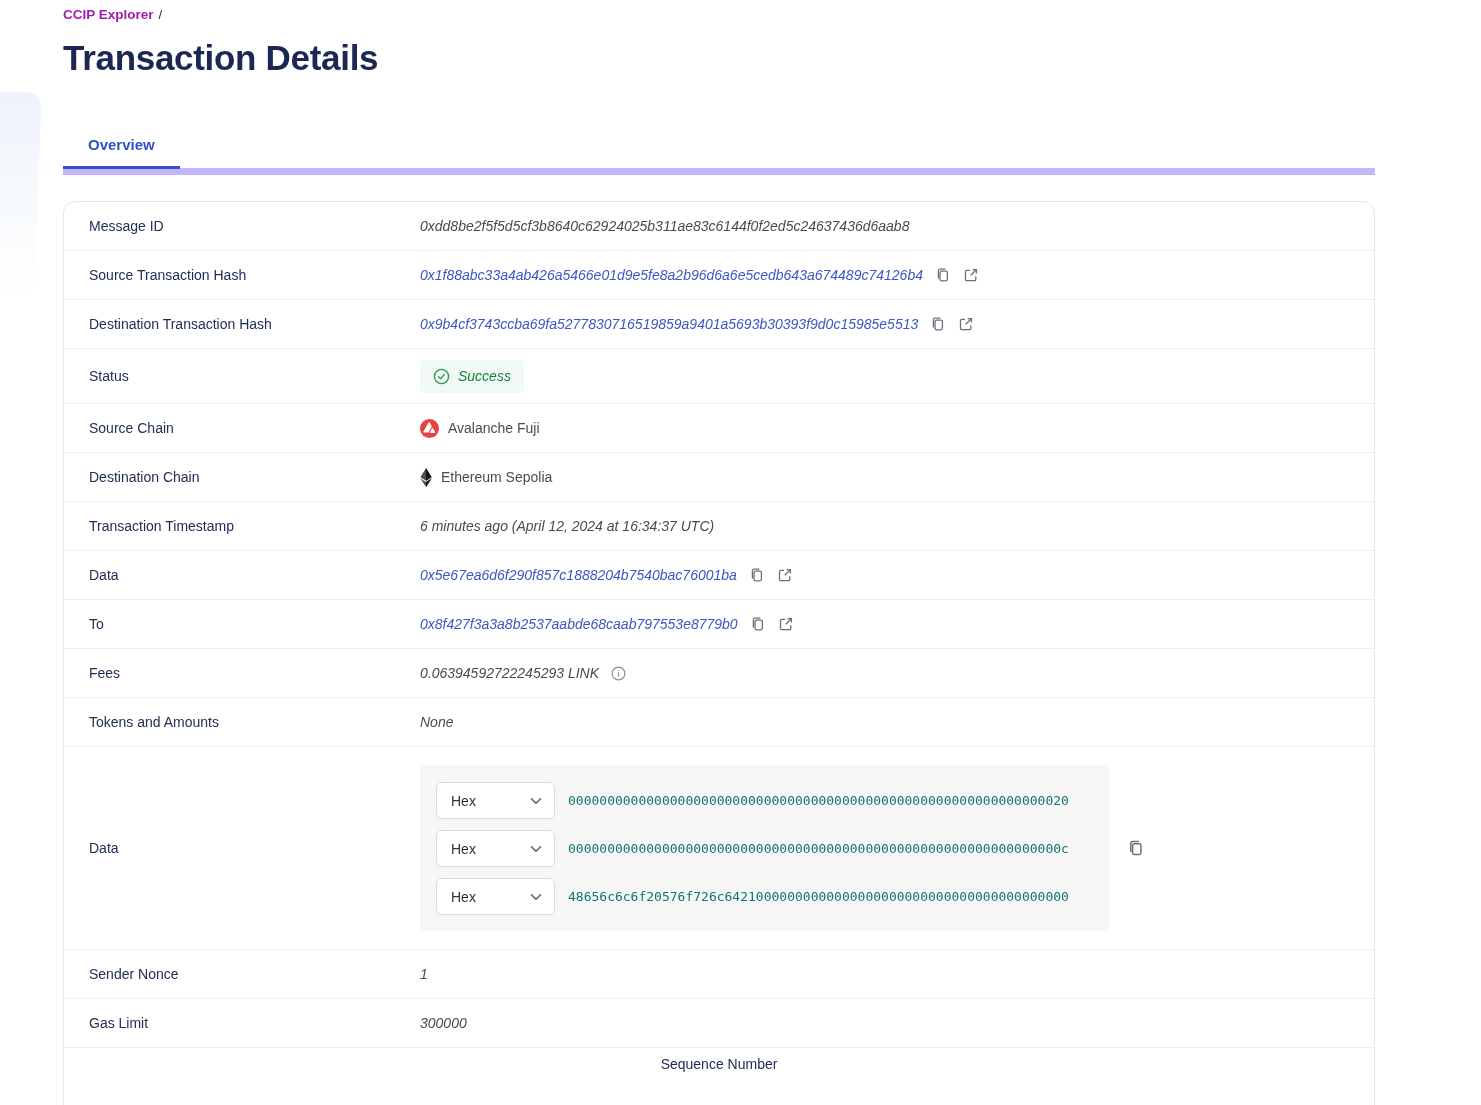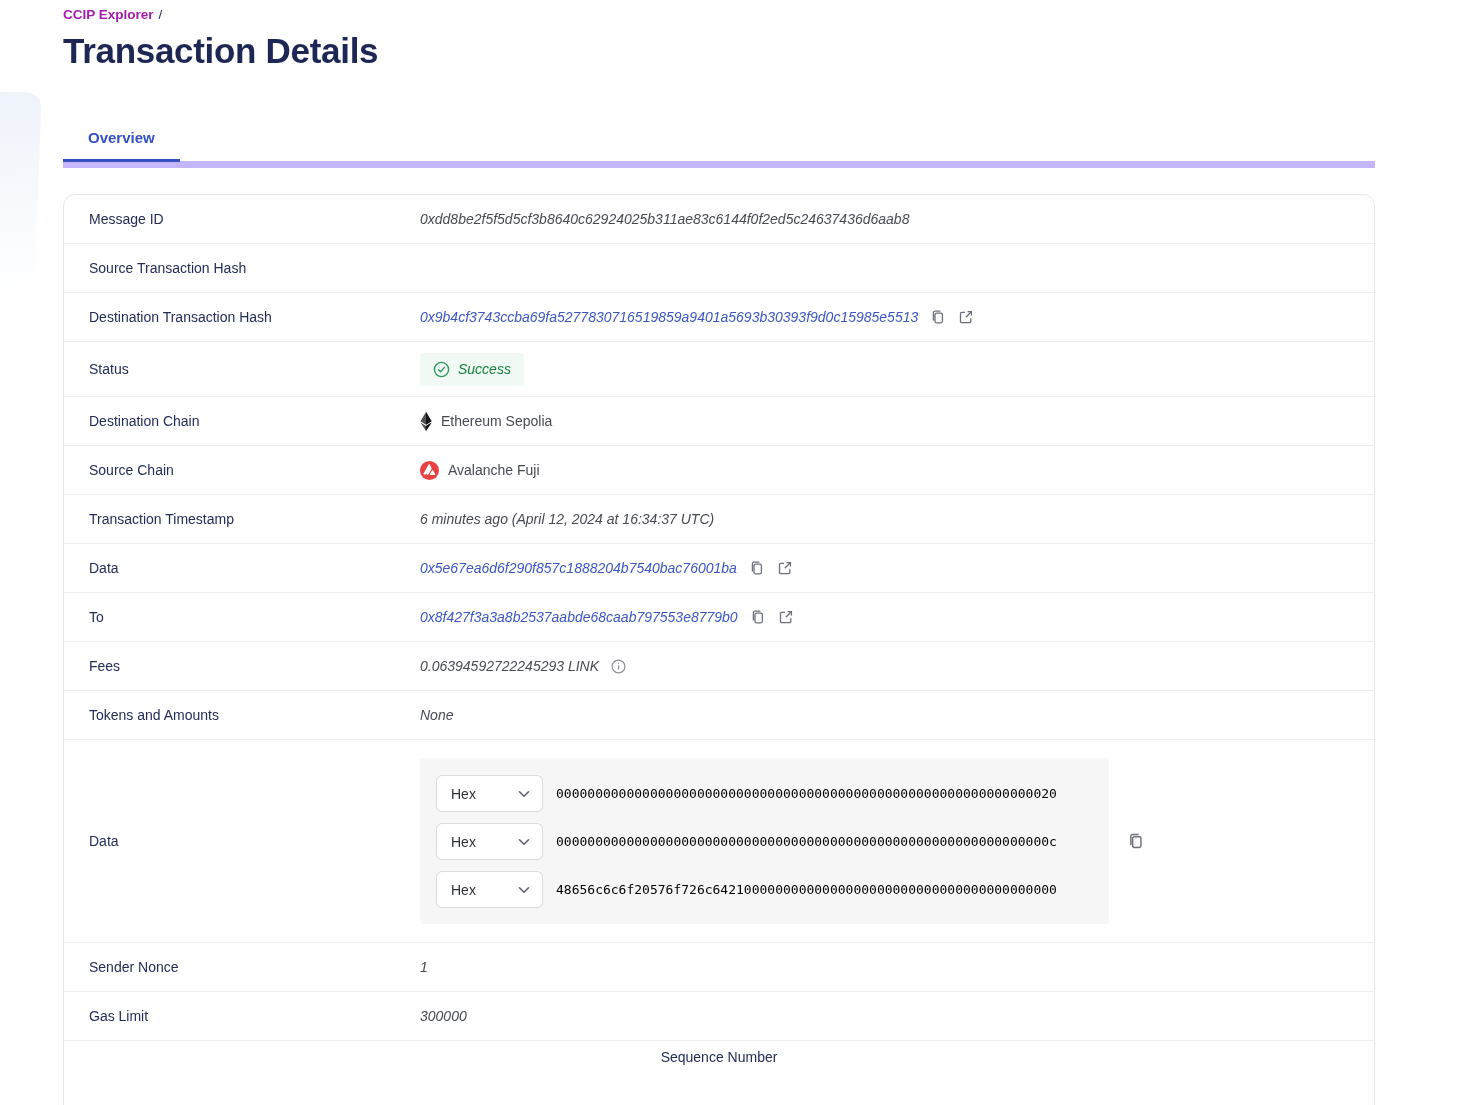--- a/index.html
+++ b/index.html
@@ -5,21 +5,21 @@
   * { margin:0; padding:0; box-sizing:border-box; }
   html,body { width:1481px; height:1105px; background:#ffffff; font-family:"Liberation Sans", sans-serif; overflow:hidden; }
   .page { position:relative; width:1481px; height:1105px; }
   .bg-blob { position:absolute; left:-14px; top:92px; width:52px; height:205px; background:linear-gradient(175deg,#eef2fa 0%,#f7fafd 55%,#ffffff 100%); border-radius:14px; transform:rotate(2deg); }
   .content { position:relative; padding:7px 0 0 63px; }
 
   
   .breadcrumb { font-size:13.5px; font-weight:700; color:#24306b; }
   .breadcrumb a { color:#a21caf; text-decoration:none; cursor:pointer; }
   .breadcrumb .sep { color:#1d2753; font-weight:400; margin-left:5px; }
-  h1.title { margin-top:9px; font-size:35px; font-weight:700; letter-spacing:-0.3px; color:#1d2753; }
+  h1.title { margin-top:16px; font-size:35px; font-weight:700; letter-spacing:-0.3px; color:#1d2753; }
 
   
   .tabbar { margin-top:47px; width:1312px; border-bottom:7px solid #c4b5fd;text-decoration:underline; }
   .tab { display:inline-block; padding:11px 25px 13px 25px; font-size:15px; font-weight:700; color:#3450c2; border-bottom:3px solid #3450c2; margin-bottom:-1px; cursor:pointer; }
 
   
   .card { margin-top:26px; width:1312px; border:1px solid #e7e8ec; border-radius:12px; background:#fff; }
   .row { display:flex; align-items:center; min-height:49px; padding:8px 25px; border-bottom:1px solid #edeef1; }
   .row:last-child { border-bottom:none;flex-direction:column; }
   .row-label { flex:0 0 331px; font-size:14px; color:#232d57; }
@@ -36,23 +36,23 @@
   .chain { display:flex; align-items:center; gap:9px; font-size:14px; color:#474a54; }
 
   
   .info-icon { margin-left:4px; cursor:pointer; display:inline-flex; }
 
   
   .data-row { align-items:center; padding-top:18px; padding-bottom:18px; }
   .data-wrap { display:flex; align-items:center; }
   .data-panel { width:689px; background:#f6f6f7; border-radius:4px; padding:17px 16px 16px 16px; display:flex; flex-direction:column; gap:11px; }
   .data-line { display:flex; align-items:center; gap:13px; }
-  .hex-select { display:flex; align-items:center; justify-content:space-between; width:107px; height:37px; background:#ffffff; border:1px solid #d8dade; border-radius:6px; padding:0 12px 0 14px; cursor:pointer; }
+  .hex-select { display:flex; align-items:center; justify-content:space-between; width:119px; height:37px; background:#ffffff; border:1px solid #d8dade; border-radius:6px; padding:0 12px 0 14px; cursor:pointer; }
   .hex-select .sel-label { font-size:14px; color:#2d3038; }
-  .hex-text { font-family:"DejaVu Sans Mono", monospace; font-size:13px; color:#000000; white-space:nowrap; }
+  .hex-text { font-family:"DejaVu Sans Mono", monospace; font-size:13px; color:#0f766e; white-space:nowrap; }
   .data-copy { margin-left:18px; }
 </style>
 </head>
 <body>
 
 <div class="page">
   <div class="bg-blob"></div>
   <div class="content">
 
     <div class="breadcrumb">
@@ -66,20 +66,36 @@
 
     <div class="card">
 
       <div class="row">
         <div class="row-label">Message ID</div>
         <div class="row-value">0xdd8be2f5f5d5cf3b8640c62924025b311ae83c6144f0f2ed5c24637436d6aab8</div>
       </div>
 
       <div class="row">
         <div class="row-label">Source Transaction Hash</div>
+        <div class="row-value">
+          <a class="hash-link">0x1f88abc33a4ab426a5466e01d9e5fe8a2b96d6a6e5cedb643a674489c74126b4</a>
+          <button class="icon-btn" title="">
+            <svg width="16" height="16" viewBox="0 0 16 16" fill="none" stroke="#6b6f7b" stroke-width="1.3">
+                <rect x="5" y="4.2" width="7.4" height="9.6" rx="1.5"></rect>
+                <path d="M3.4 11.5V3.8A1.6 1.6 0 0 1 5 2.2h5.4"></path>
+              </svg>
+          </button>
+          <button class="icon-btn">
+            <svg width="16" height="16" viewBox="0 0 16 16" fill="none" stroke="#6b6f7b" stroke-width="1.3">
+                <path d="M12.8 9.2v3.2a1.3 1.3 0 0 1-1.3 1.3H3.8a1.3 1.3 0 0 1-1.3-1.3V4.7a1.3 1.3 0 0 1 1.3-1.3H7"></path>
+                <path d="M9.6 2.6h3.8v3.8"></path>
+                <path d="M13.2 2.8 7.8 8.2"></path>
+              </svg>
+          </button>
+        </div>
       </div>
 
       <div class="row">
         <div class="row-label">Destination Transaction Hash</div>
         <div class="row-value">
           <a class="hash-link">0x9b4cf3743ccba69fa5277830716519859a9401a5693b30393f9d0c15985e5513</a>
           <button class="icon-btn">
             <svg width="16" height="16" viewBox="0 0 16 16" fill="none" stroke="#6b6f7b" stroke-width="1.3">
                 <rect x="5" y="4.2" width="7.4" height="9.6" rx="1.5"></rect>
                 <path d="M3.4 11.5V3.8A1.6 1.6 0 0 1 5 2.2h5.4"></path>
@@ -104,46 +120,46 @@
                   <circle cx="8.5" cy="8.5" r="7.1"></circle>
                   <path d="M5.5 8.7 7.6 10.8 11.4 6.4" stroke-linecap="round" stroke-linejoin="round"></path>
                 </svg>
             </span>
             <span>Success</span>
           </span>
         </div>
       </div>
 
       <div class="row">
+        <div class="row-label">Source Chain</div>
+        <div class="chain">
+          <span style="display:inline-flex">
+            <svg width="19" height="19" viewBox="0 0 19 19">
+                <circle cx="9.5" cy="9.5" r="9.5" fill="#e84142"></circle>
+                <path d="M6.05 13.4 H3.9 c-.45 0-.67-.5-.44-.9 L8.6 3.6 c.23-.4.9-.4 1.12 0 l1.6 2.85 c.38.67.38 1.5 0 2.17 l-2.6 4.36 c-.56.94-1.57 1.5-2.67-.58z" fill="#fff"></path>
+                <path d="M12.1 9.5 l-2.1 3.5 c-.24.4.04.9.5.9 h4.17 c.46 0 .74-.5.5-.9 l-2.07-3.5 c-.22-.38-.78-.38-1 0z" fill="#fff"></path>
+                <path d="M6.0 13.9 c1.0 0 1.8-.45 2.3-1.3 l2.6-4.36 c.45-.77.45-1.73 0-2.5" fill="none"></path>
+              </svg>
+          </span>
+          <span>Avalanche Fuji</span>
+        </div>
+      </div>
+
+      <div class="row">
         <div class="row-label">Destination Chain</div>
         <div class="chain">
           <span style="display:inline-flex">
             <svg width="12" height="19" viewBox="0 0 12 19">
                 <polygon points="6,0 0.4,9.3 6,12.7 11.6,9.3" fill="#15151a" opacity="0.75"></polygon>
                 <polygon points="6,0 6,12.7 11.6,9.3" fill="#15151a"></polygon>
                 <polygon points="6,13.9 0.4,10.5 6,19 11.6,10.5" fill="#15151a" opacity="0.75"></polygon>
                 <polygon points="6,13.9 6,19 11.6,10.5" fill="#15151a"></polygon>
               </svg>
           </span>
           <span>Ethereum Sepolia</span>
-        </div>
-      </div>
-
-      <div class="row">
-        <div class="row-label">Source Chain</div>
-        <div class="chain">
-          <span style="display:inline-flex">
-            <svg width="19" height="19" viewBox="0 0 19 19">
-                <circle cx="9.5" cy="9.5" r="9.5" fill="#e84142"></circle>
-                <path d="M6.05 13.4 H3.9 c-.45 0-.67-.5-.44-.9 L8.6 3.6 c.23-.4.9-.4 1.12 0 l1.6 2.85 c.38.67.38 1.5 0 2.17 l-2.6 4.36 c-.56.94-1.57 1.5-2.67-.58z" fill="#fff"></path>
-                <path d="M12.1 9.5 l-2.1 3.5 c-.24.4.04.9.5.9 h4.17 c.46 0 .74-.5.5-.9 l-2.07-3.5 c-.22-.38-.78-.38-1 0z" fill="#fff"></path>
-                <path d="M6.0 13.9 c1.0 0 1.8-.45 2.3-1.3 l2.6-4.36 c.45-.77.45-1.73 0-2.5" fill="none"></path>
-              </svg>
-          </span>
-          <span>Avalanche Fuji</span>
         </div>
       </div>
 
       <div class="row">
         <div class="row-label">Transaction Timestamp</div>
         <div class="row-value">6 minutes ago (April 12, 2024 at 16:34:37 UTC)</div>
       </div>
 
       <div class="row">
         <div class="row-label">Data</div>

